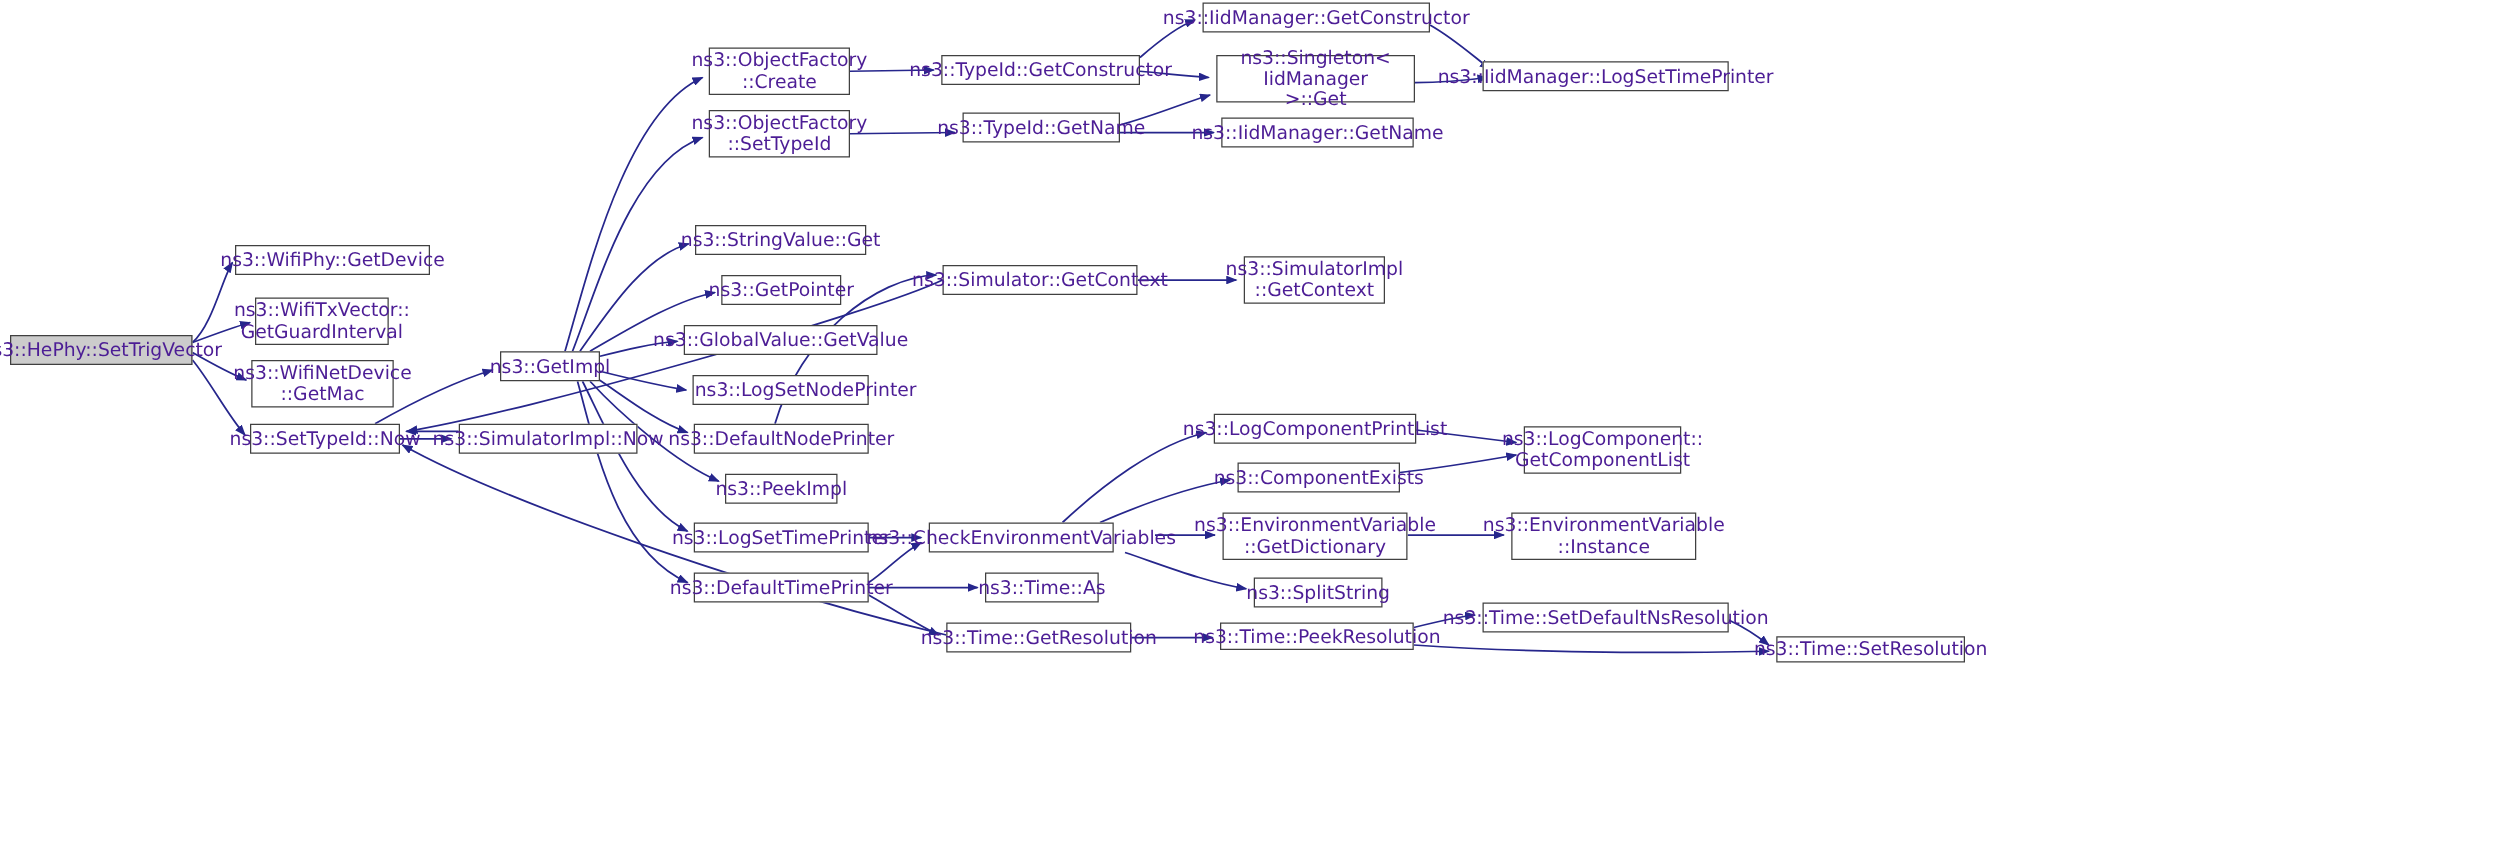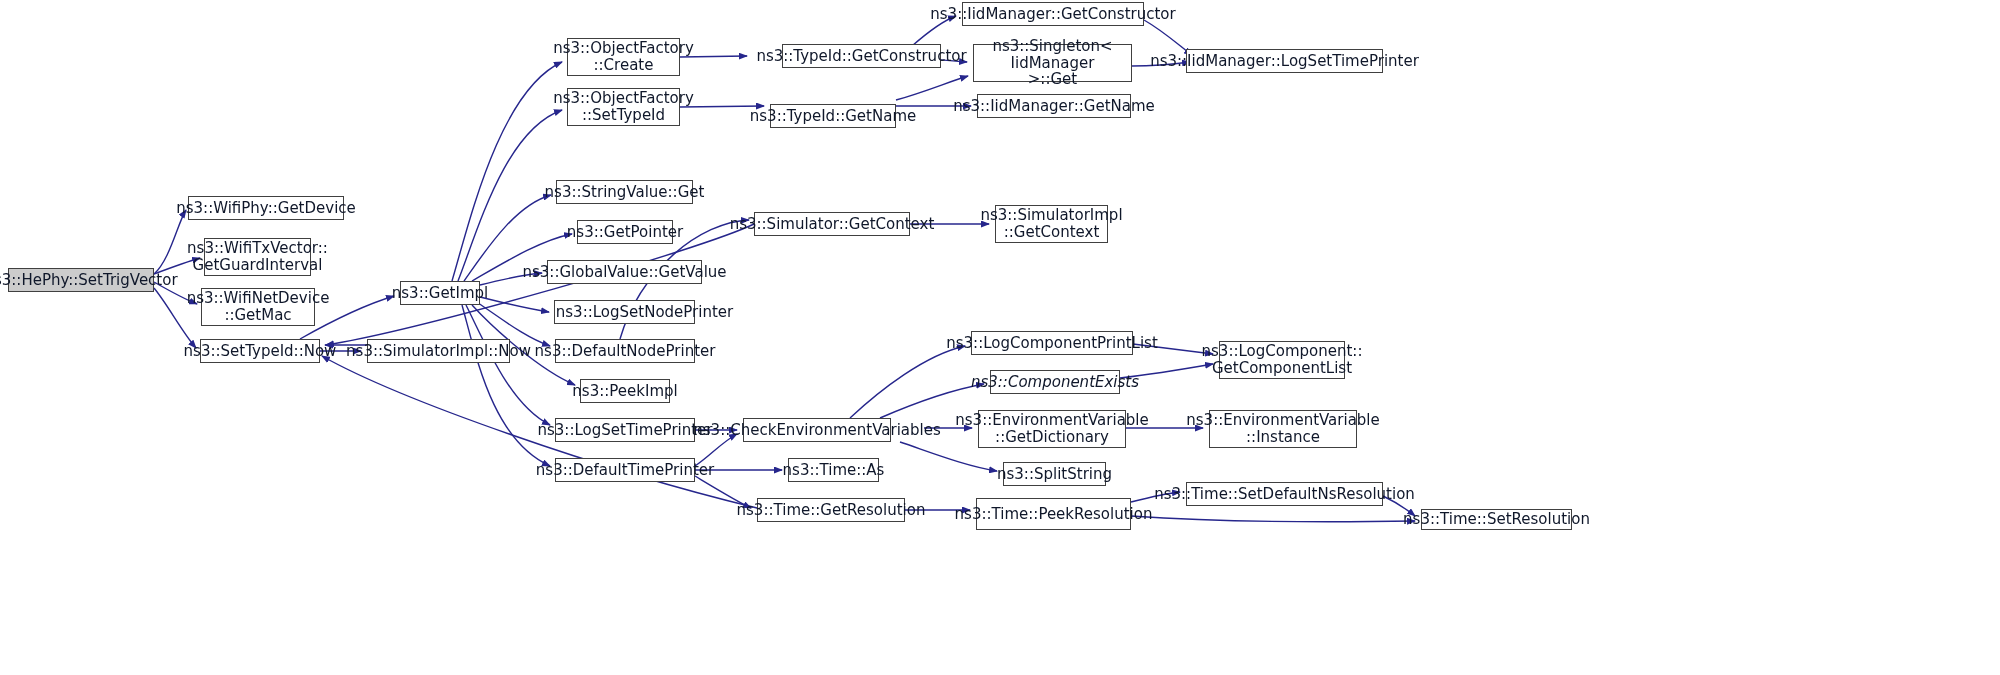--- a/index.html
+++ b/index.html
@@ -1,21 +1,21 @@
 <!DOCTYPE html>
 <html><head>
 <meta charset="utf-8">
 <style>
   html,body{margin:0;padding:0;background:#ffffff;}
   #canvas{position:relative;width:2000px;height:675px;background:#ffffff;
           font-family:"DejaVu Sans","Liberation Sans",sans-serif;overflow:hidden;}
   svg.edges{position:absolute;left:0;top:0;width:2000px;height:675px;}
   .node{position:absolute;box-sizing:border-box;border:1px solid #000000;
         background:#ffffff;display:flex;align-items:center;justify-content:center;
-        text-align:center;font-size:15px;line-height:1.12;color:#0f172a;
+        text-align:center;font-size:15px;line-height:1.12;color:#4c1d95;
         padding:1px 4px;white-space:pre-line;}
   .node.root{background:#cccccc;border:1px solid #404040;}
   .node.thick{border:1px solid #404040;}
 </style>
 </head>
 <body>
 
 <div id="canvas">
   <svg class="edges">
     <defs>
@@ -85,38 +85,38 @@
       <div class="node thick" style="left: 567px; top: 88px; width: 113px; height: 38px;">ns3::ObjectFactory
 ::SetTypeId</div>
       <div class="node thick" style="left: 556px; top: 180px; width: 137px; height: 24px;">ns3::StringValue::Get</div>
       <div class="node thick" style="left: 577px; top: 220px; width: 96px; height: 24px;">ns3::GetPointer</div>
       <div class="node thick" style="left: 547px; top: 260px; width: 155px; height: 24px;">ns3::GlobalValue::GetValue</div>
       <div class="node thick" style="left: 554px; top: 300px; width: 141px; height: 24px; padding-left: 44px;">ns3::LogSetNodePrinter</div>
       <div class="node thick" style="left: 555px; top: 339px; width: 140px; height: 24px;">ns3::DefaultNodePrinter</div>
       <div class="node thick" style="left: 580px; top: 379px; width: 90px; height: 24px;">ns3::PeekImpl</div>
       <div class="node thick" style="left: 555px; top: 418px; width: 140px; height: 24px;">ns3::LogSetTimePrinter</div>
       <div class="node thick" style="left: 555px; top: 458px; width: 140px; height: 24px;">ns3::DefaultTimePrinter</div>
-      <div class="node thick" style="left: 782px; top: 44px; width: 159px; height: 24px;">ns3::TypeId::GetConstructor</div>
-      <div class="node thick" style="left: 770px; top: 104px; width: 126px; height: 24px;">ns3::TypeId::GetName</div>
+      <div class="node thick" style="left: 753px; top: 44px; width: 159px; height: 24px;">ns3::TypeId::GetConstructor</div>
+      <div class="node thick" style="left: 770px; top: 90px; width: 126px; height: 24px;">ns3::TypeId::GetName</div>
       <div class="node thick" style="left: 754px; top: 212px; width: 156px; height: 24px;">ns3::Simulator::GetContext</div>
       <div class="node thick" style="left: 743px; top: 418px; width: 148px; height: 24px;">ns3::CheckEnvironmentVariables</div>
       <div class="node thick" style="left: 788px; top: 458px; width: 91px; height: 24px;">ns3::Time::As</div>
       <div class="node thick" style="left: 757px; top: 498px; width: 148px; height: 24px;">ns3::Time::GetResolution</div>
       <div class="node thick" style="left: 962px; top: 2px; width: 182px; height: 24px;">ns3::IidManager::GetConstructor</div>
       <div class="node thick" style="left: 973px; top: 44px; width: 159px; height: 38px;">ns3::Singleton&lt; IidManager
 &gt;::Get</div>
       <div class="node thick" style="left: 977px; top: 94px; width: 154px; height: 24px;">ns3::IidManager::GetName</div>
       <div class="node thick" style="left: 995px; top: 205px; width: 113px; height: 38px;">ns3::SimulatorImpl
 ::GetContext</div>
       <div class="node thick" style="left: 971px; top: 331px; width: 162px; height: 24px;">ns3::LogComponentPrintList</div>
-      <div class="node thick" style="left: 990px; top: 370px; width: 130px; height: 24px; font-style: italic;">ns3::ComponentExists</div>
+      <div class="node thick" style="left: 990px; top: 370px; width: 130px; height: 24px;">ns3::ComponentExists</div>
       <div class="node thick" style="left: 978px; top: 410px; width: 148px; height: 38px;">ns3::EnvironmentVariable
 ::GetDictionary</div>
       <div class="node thick" style="left: 1003px; top: 462px; width: 103px; height: 24px;">ns3::SplitString</div>
-      <div class="node thick" style="left: 976px; top: 498px; width: 155px; height: 32px;">ns3::Time::PeekResolution</div>
+      <div class="node thick" style="left: 976px; top: 498px; width: 155px; height: 22px;">ns3::Time::PeekResolution</div>
       <div class="node thick" style="left: 1186px; top: 49px; width: 197px; height: 24px;">ns3::IidManager::LogSetTimePrinter</div>
       <div class="node thick" style="left: 1219px; top: 341px; width: 126px; height: 38px;">ns3::LogComponent::
 GetComponentList</div>
       <div class="node thick" style="left: 1209px; top: 410px; width: 148px; height: 38px;">ns3::EnvironmentVariable
 ::Instance</div>
       <div class="node thick" style="left: 1186px; top: 482px; width: 197px; height: 24px;">ns3::Time::SetDefaultNsResolution</div>
       <div class="node thick" style="left: 1421px; top: 509px; width: 151px; height: 21px;">ns3::Time::SetResolution</div>
     </div>
 </div>
 

